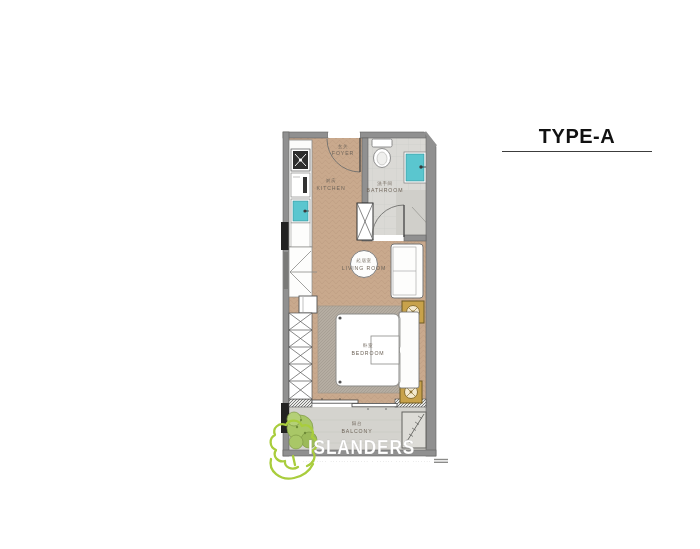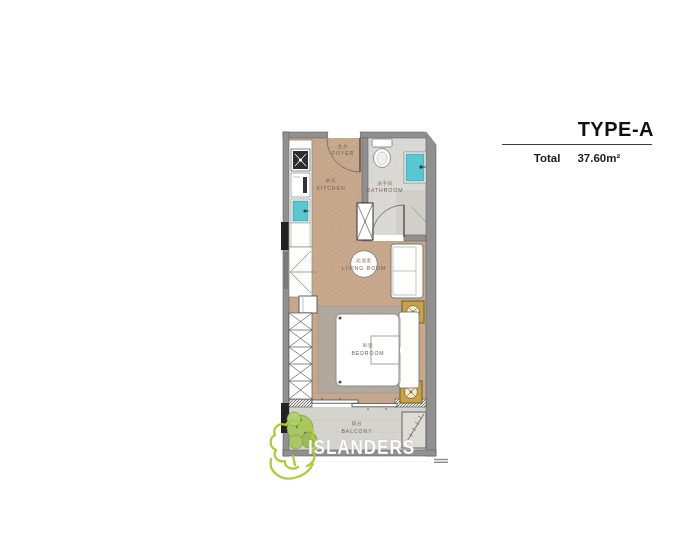--- a/index.html
+++ b/index.html
@@ -2,21 +2,21 @@
 <html><head>
 <meta charset="utf-8">
 <style>
   html,body{margin:0;padding:0;background:#ffffff;}
   .stage{
     position:relative;width:700px;height:549px;background:#ffffff;overflow:hidden;
     font-family:"Liberation Sans",sans-serif;
   }
   .plan-svg{position:absolute;left:0;top:0;}
   .header{
-    position:absolute;left:500px;top:118px;width:154px;text-align:right;color:#161616;
+    position:absolute;left:500px;top:125px;width:154px;text-align:center;color:#161616;
   }
   .header .title{
     font-size:20px;font-weight:700;letter-spacing:0.5px;line-height:22px;color:#111;
   }
   .header .rule{
     height:0;border-top:1.6px solid #3c3c3c;margin:4px 2px 0 2px;
   }
   .header .total-row{
     display:flex;justify-content:center;gap:17px;margin-top:7px;
     font-size:11.5px;font-weight:700;color:#1d1d1d;
@@ -246,19 +246,15 @@
       <g fill="#8b8b89">
         <rect x="434" y="458.8" width="14" height="1.4"></rect>
         <rect x="434" y="461.6" width="14" height="1.4"></rect>
       </g>
     </g>
   </svg>
 
   <div class="header">
     <div class="title">TYPE-A</div>
     <div class="rule"></div>
-    <div class="total-row">
-      <span>Total</span>
-      <span>37.60m²</span>
-    </div>
   </div>
 
 </div>
 
 </body></html>

